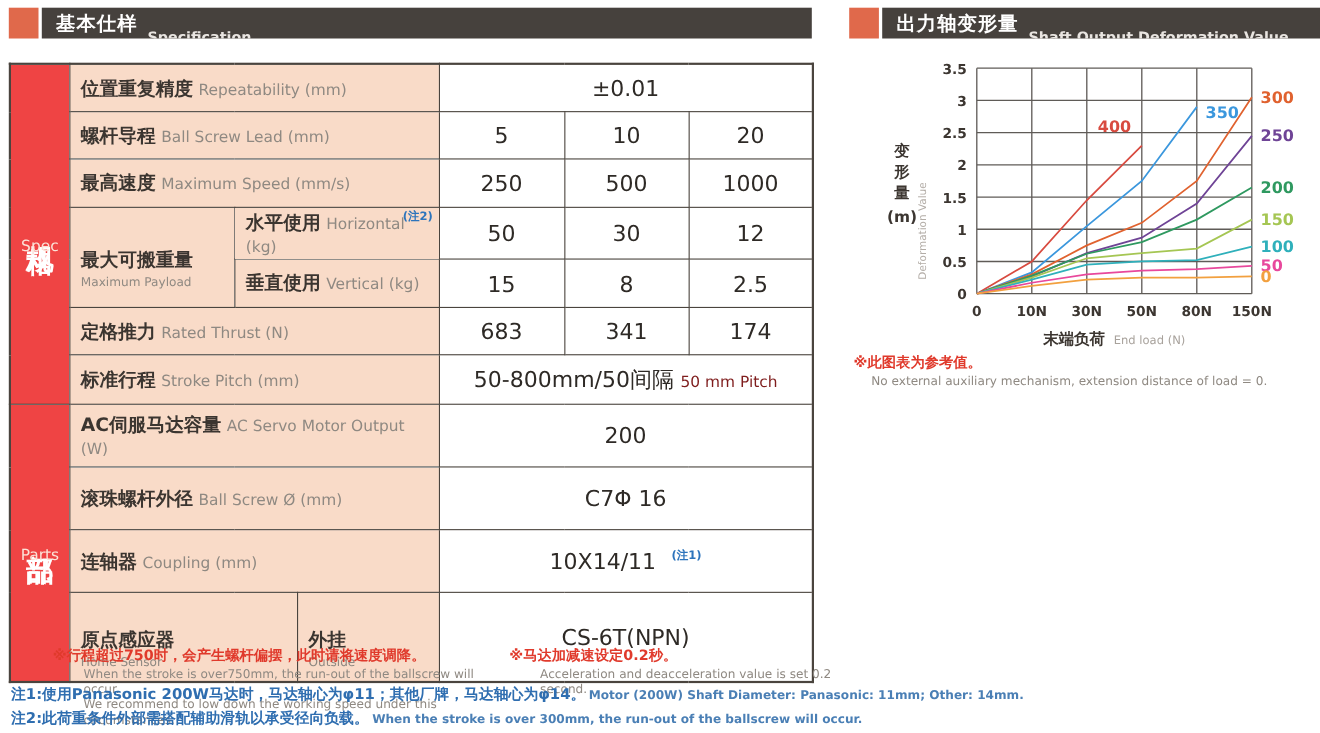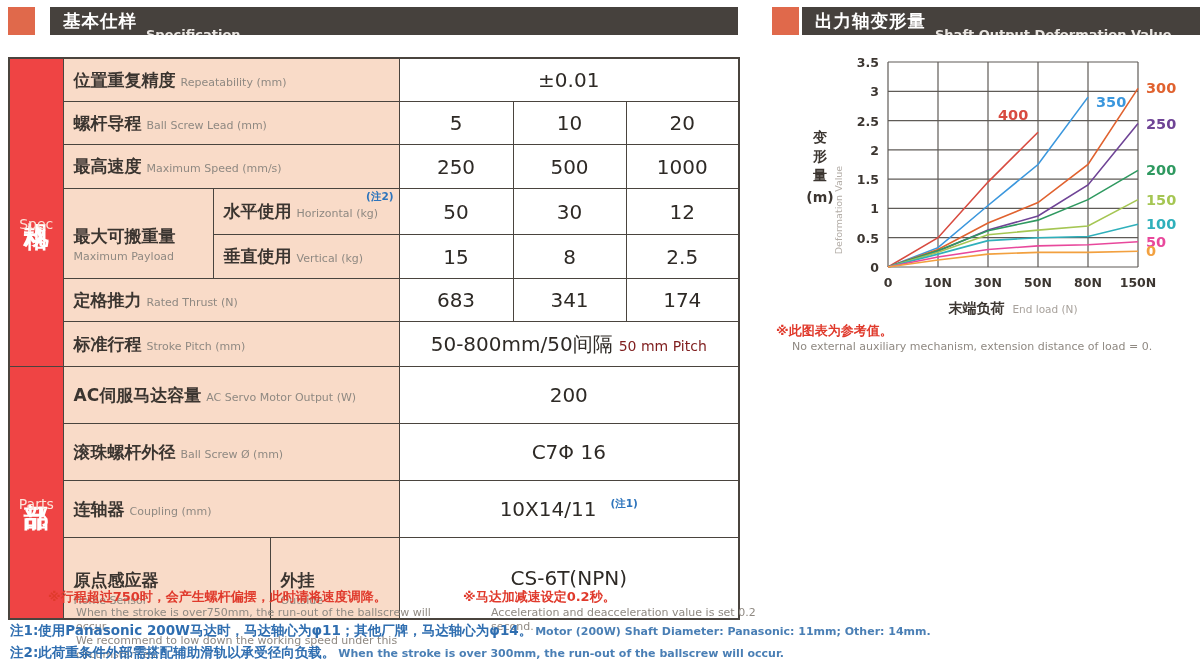--- a/index.html
+++ b/index.html
@@ -1,40 +1,40 @@
 <!DOCTYPE html>
 <html><head>
 <meta charset="utf-8">
 <style>
   html,body{margin:0;padding:0;background:#fff;}
   .page{position:relative;width:1200px;height:666px;background:#ffffff;overflow:hidden;
         font-family:"DejaVu Sans","Liberation Sans",sans-serif;}
 
   
   .bar{position:absolute;top:7px;height:28px;display:flex;align-items:stretch;}
-  .bar-left{left:8px;width:730px;gap:12px;}
+  .bar-left{left:8px;width:730px;}
   .bar-right{left:772px;width:428px;}
   .accent{width:27px;background:#e0694b;margin-right:3px;flex:0 0 auto;}
   .bar-dark{flex:1;background:#46413d;display:flex;align-items:center;padding-left:13px;gap:9px;white-space:nowrap;overflow:hidden;}
   .bar-zh{color:#ffffff;font-size:17.5px;font-weight:700;letter-spacing:1px;}
   .bar-en{color:#e9e5e1;font-size:13px;font-weight:700;margin-top:26px;}
 
   
   .spec-table{position:absolute;left:8px;top:57px;border-collapse:collapse;table-layout:fixed;
               border:2px solid #4a443e;}
   .spec-table td{border:1.5px solid #4a443e;overflow:hidden;}
   tr.h38>td{height:38px} tr.h39>td{height:39px} tr.h40>td{height:40px} tr.h41>td{height:41px}
   tr.h52>td{height:52px} tr.h76>td{height:76px}
   td.sec{background:#ef4444;text-align:center;vertical-align:middle;}
   .sec-zh{writing-mode:vertical-rl;text-orientation:upright;display:inline-block;
           font-size:25px;font-weight:700;color:#ffffff;letter-spacing:3px;line-height:1;}
   .sec-en{font-size:14px;color:#fbe3d8;margin-top:3px;}
   td.lbl{background:#f9dbc8;text-align:left;vertical-align:middle;padding:2px 6px 2px 10px;}
   .zh{font-size:17px;font-weight:700;color:#3b3530;margin-top:20px;}
-  .en{font-size:11px;color:#8f8982;margin-left:5px;}
+  .en{font-size:14px;color:#8f8982;margin-left:5px;}
   .en-block{font-size:11px;color:#8f8982;margin-top:2px;}
   td.val{background:#ffffff;text-align:center;vertical-align:middle;font-size:20px;color:#2e2a26;}
   .rel{position:relative;}
   .sup-note{color:#2d74bc;font-size:10.5px;font-weight:700;margin-left:14px;}
   .sup-abs{position:absolute;top:1px;right:5px;}
   .sup-raise{vertical-align:9px;margin-left:14px;}
   .val-en{font-size:14px;color:#7f1d1d;font-weight:400;margin-left:6px;}
 
   
   .notes-row{position:absolute;left:10px;top:588px;width:730px;display:flex;margin-left:38px;}

